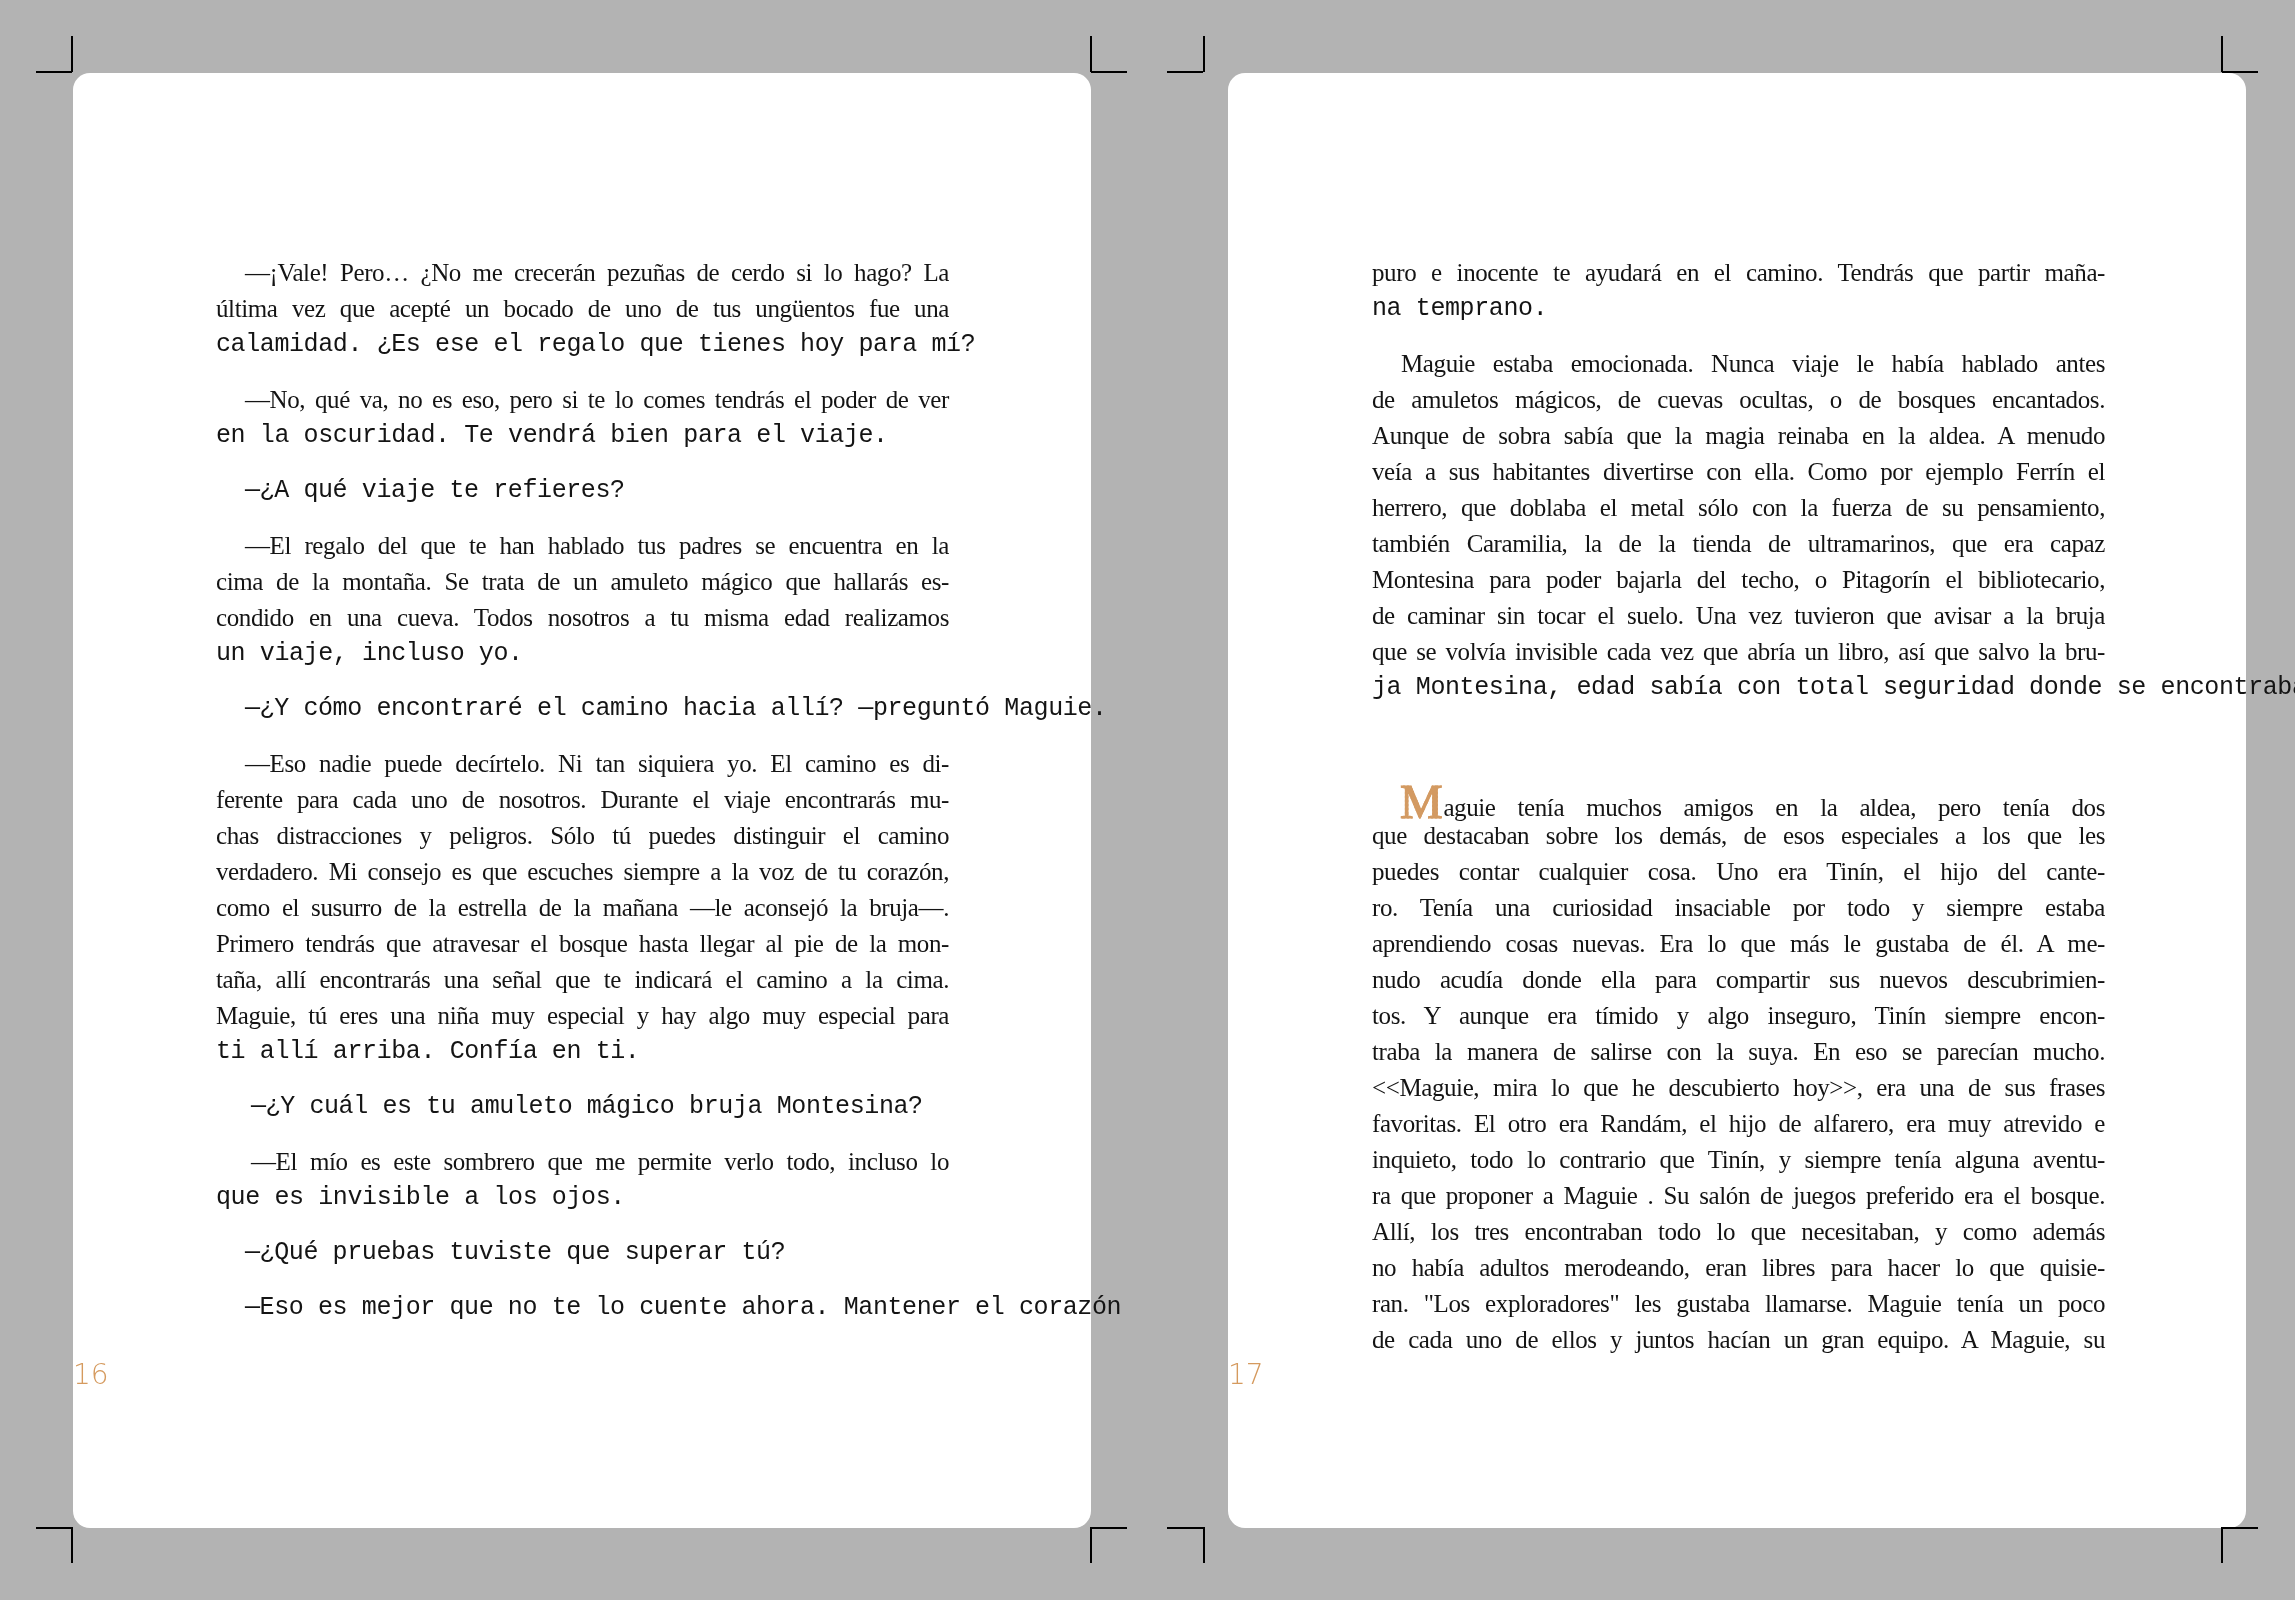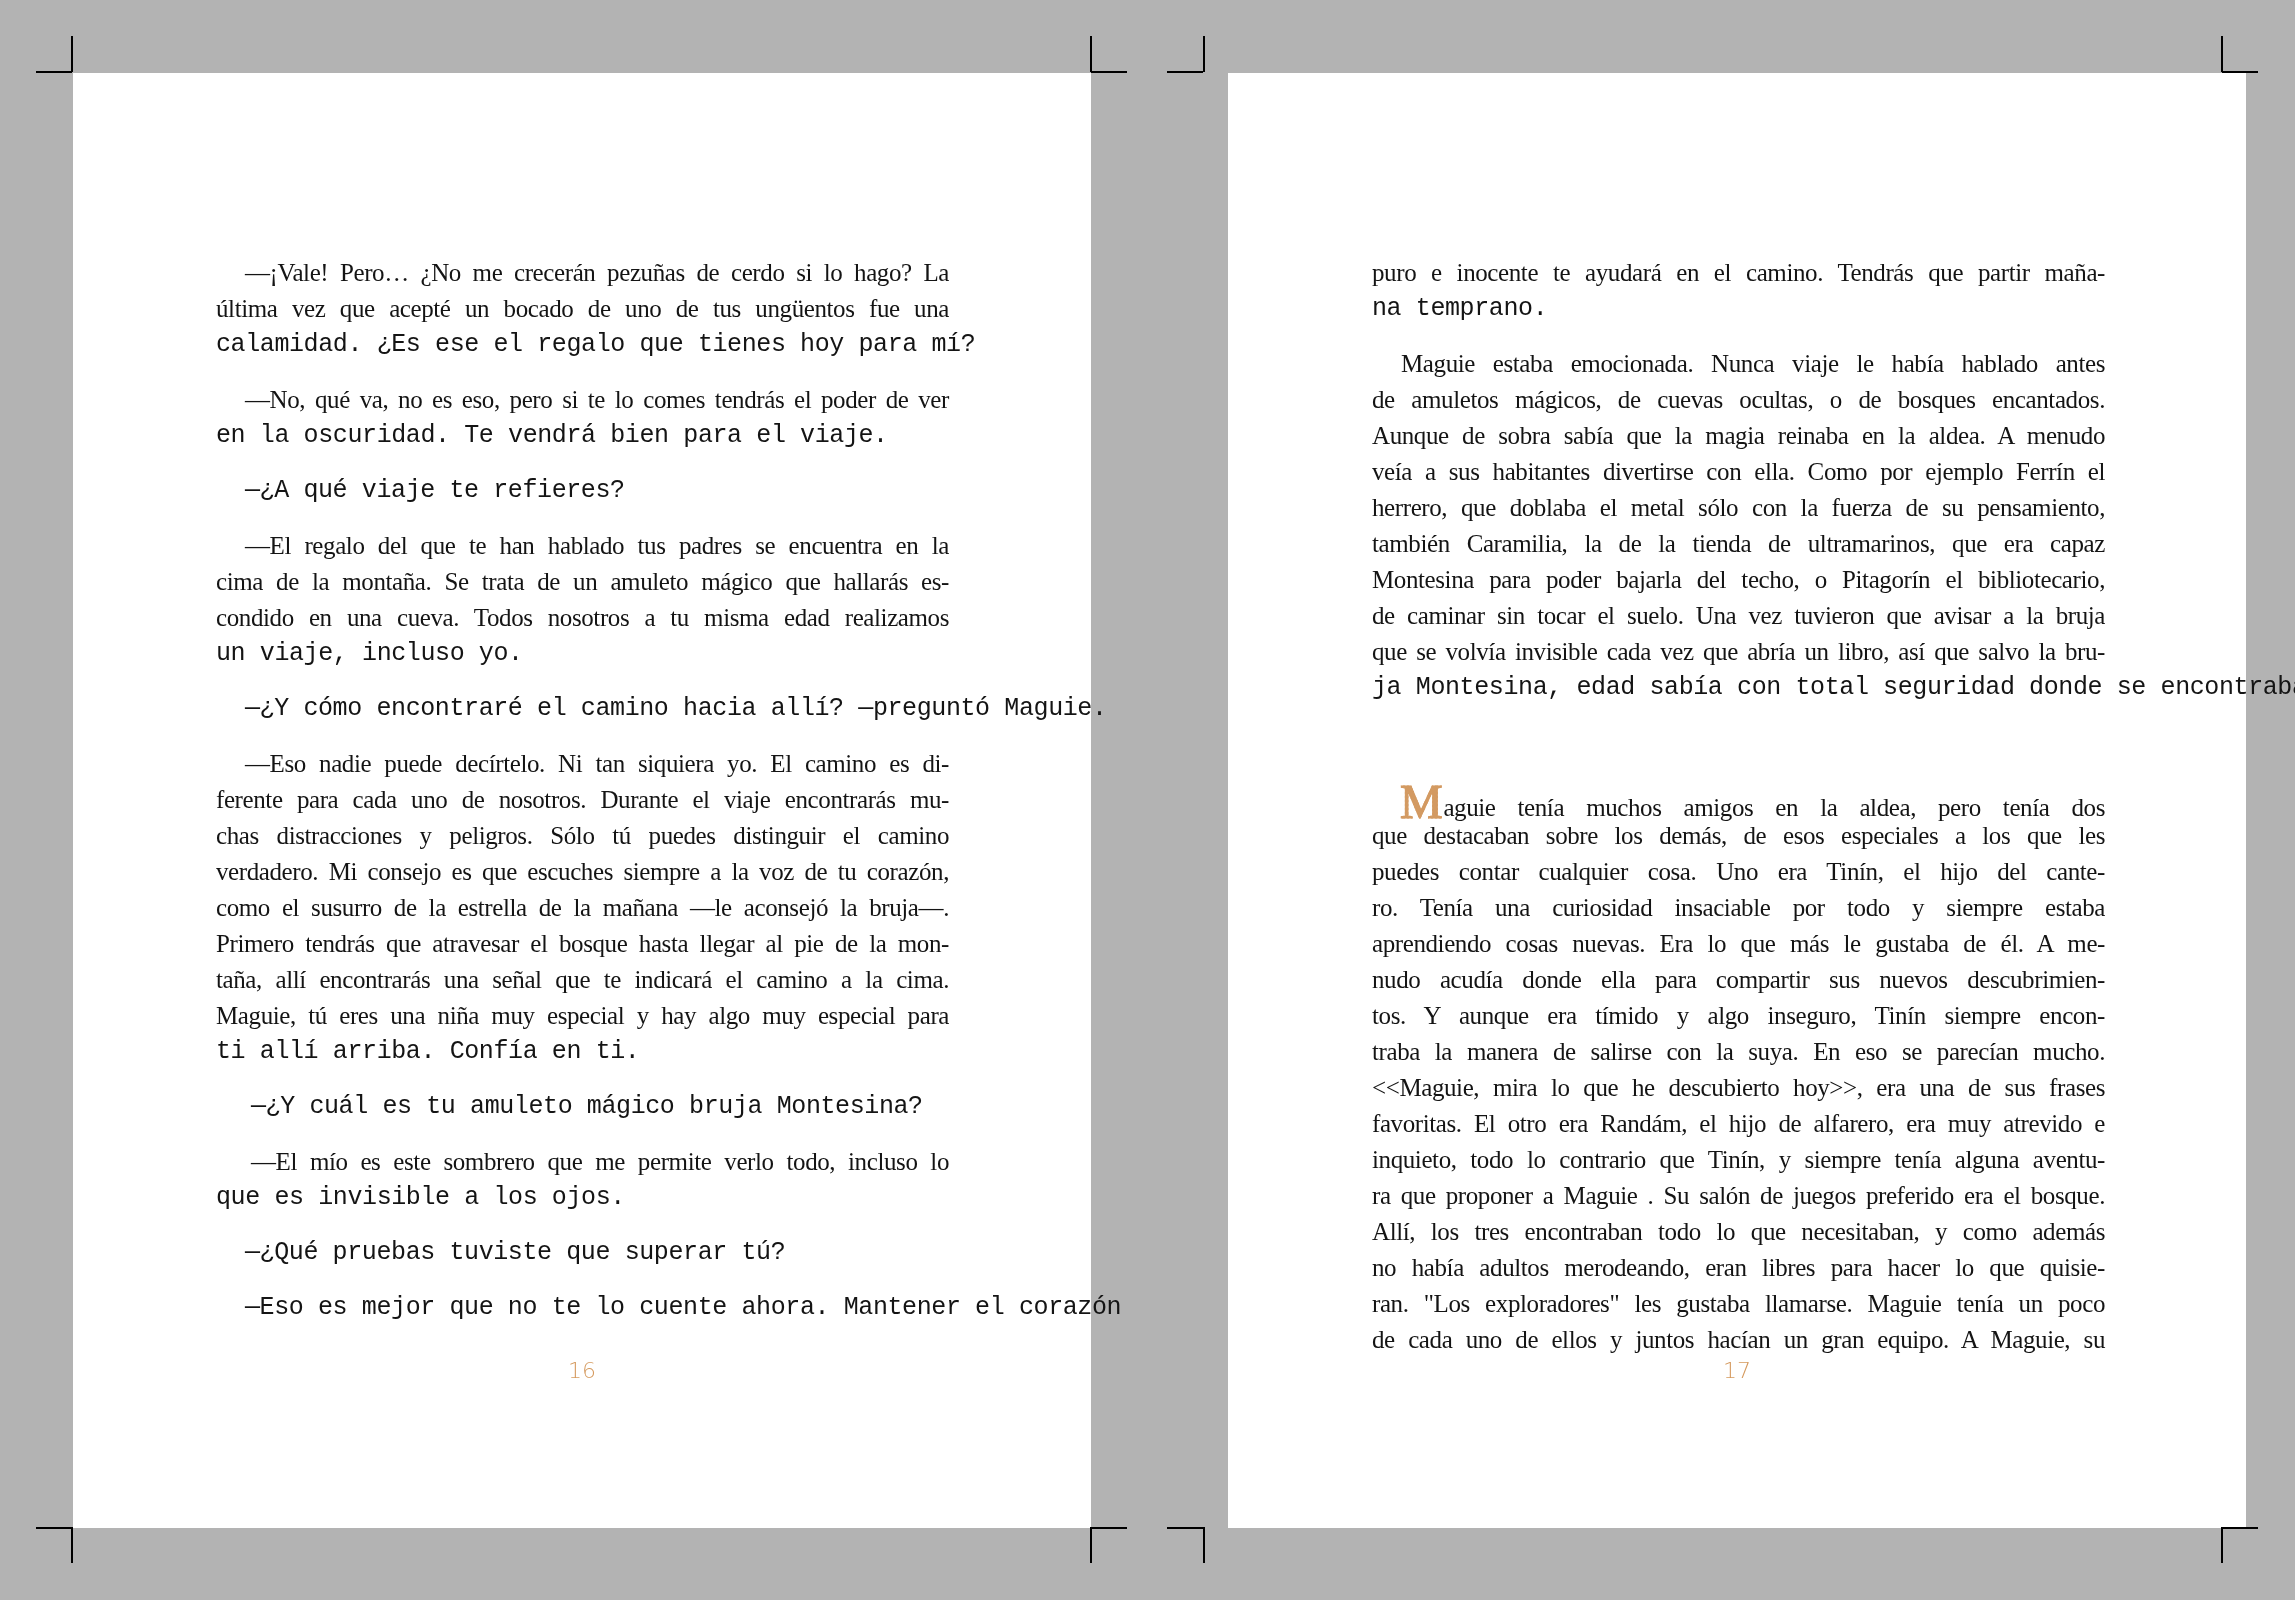--- a/index.html
+++ b/index.html
@@ -2,21 +2,21 @@
 <html style="font-size:11.6px"><head>
 <meta charset="utf-8">
 <style>
   html, body { margin:0; padding:0; }
   body {
     width:2295px; height:1600px; position:relative; overflow:hidden;
     background:#b3b3b3;
     font-family:"Liberation Serif","DejaVu Serif",serif;
   }
   .page {
-    position:absolute; top:73px; width:1018px; height:1455px; background:#ffffff;
+    position:absolute; top:73px; width:1018px; height:1455px; background:#ffffff;border-radius:17px;
   }
   #page-left { left:73px; }
   #page-right { left:1204px;margin-left:24px; }
   .text-block {
     position:absolute; top:182px; width:733px;
     font-size:25px; line-height:36px; color:#141414;
   }
   #page-left .text-block { left:143px; }
   #page-right .text-block { left:144px; }
   .para { margin:0 0 19px 0; }
@@ -32,22 +32,22 @@
   .dropcap {
     display:inline-block; color:#d39a62; font-size:48px; line-height:36px;
     vertical-align:baseline; letter-spacing:0; font-family:"Liberation Serif","DejaVu Serif",serif;
     margin-left:28px; margin-right:0.7px;
     position:relative; top:1.5px;
     background: repeating-linear-gradient(135deg, #d39a62 0 1.5px, #f4e3cf 1.5px 2.9px);
     -webkit-background-clip:text; background-clip:text;
     -webkit-text-stroke:1.1px #d39a62;
   }
   .page-number {
-    position:absolute; top:1285px; width:100%; text-align:center;
-    font-family:"DejaVu Sans","Liberation Sans",sans-serif; font-size:22px; font-weight:300;
+    position:absolute; top:1285px; width:100%; 
+    font-family:"DejaVu Sans","Liberation Sans",sans-serif; font-size:28px; font-weight:300;
     color:#d59a5e;
   }
   .crop { position:absolute; background:#000; }
   .crop.h { height:2.2px; width:36px; }
   .crop.v { width:2.2px; height:36px; }
 </style>
 </head>
 <body>
 
 <div class="page" id="page-left">

